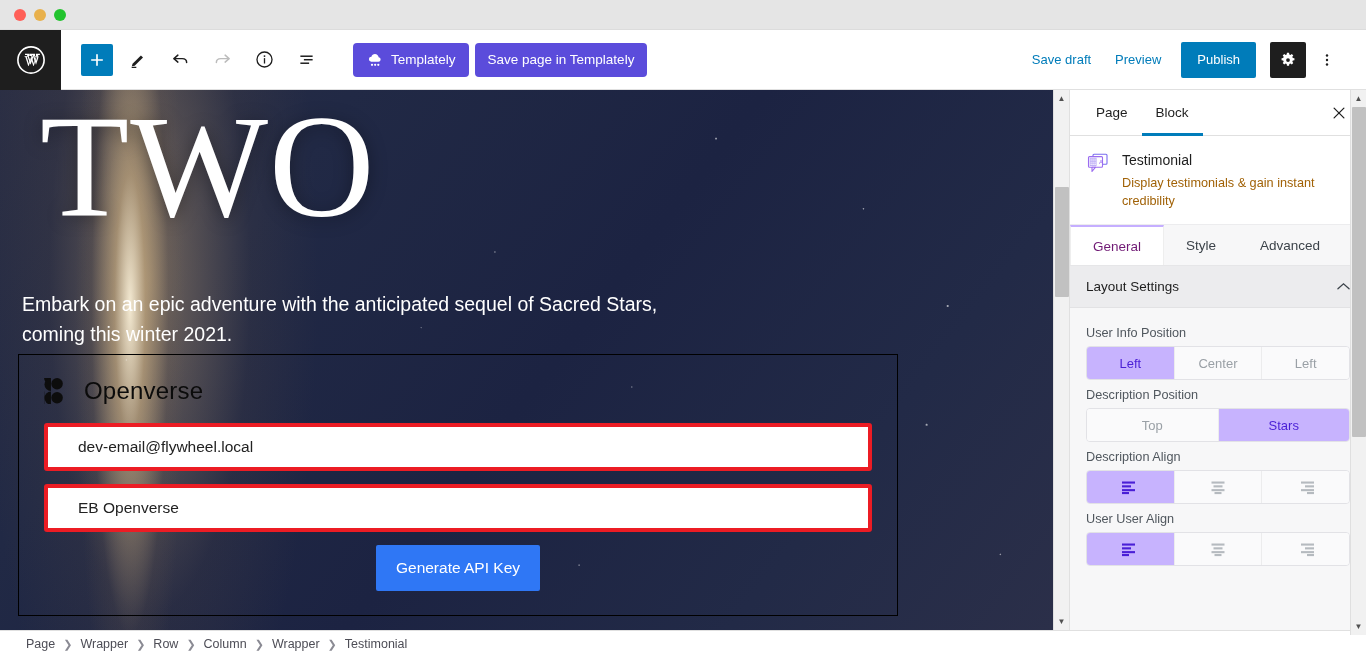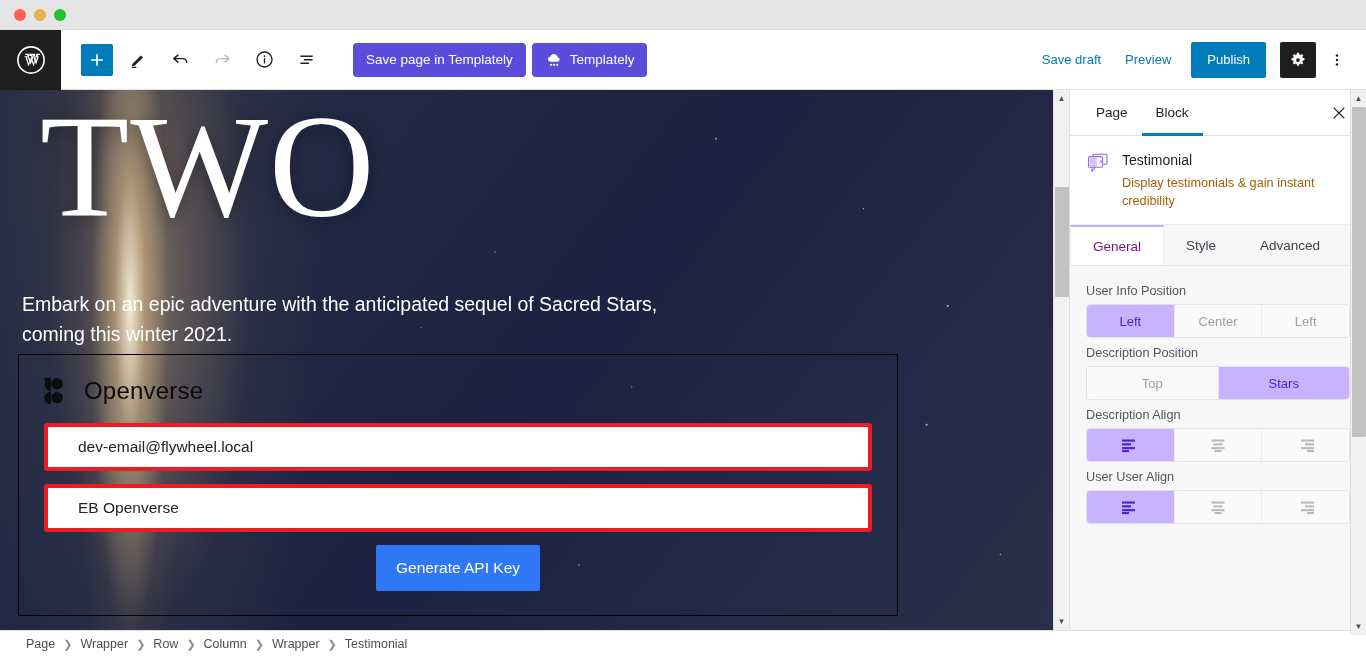--- a/index.html
+++ b/index.html
@@ -71,21 +71,21 @@
     font-size: 13.5px;
     font-family: "Liberation Sans", sans-serif;
     display: flex; align-items: center; gap: 7px;
     padding: 0 13px;
     cursor: pointer;
     white-space: nowrap;
   }
   .toolbar-right {
     margin-left: auto;
     display: flex; align-items: center; gap: 4px;
-    padding-right: 14px;
+    padding-right: 24px;
   }
   .link-btn {
     background: none; border: none;
     color: #007cba;
     font-size: 13px;
     font-family: "Liberation Sans", sans-serif;
     padding: 8px 10px;
     cursor: pointer;
     white-space: nowrap;
   }
@@ -429,30 +429,30 @@
       <div class="tb-icon">
         <svg width="21" height="21" viewBox="0 0 24 24">
           <rect x="5" y="7.4" width="14" height="1.7" fill="#1e1e1e"></rect>
           <rect x="9" y="11.4" width="10" height="1.7" fill="#1e1e1e"></rect>
           <rect x="5" y="15.4" width="10" height="1.7" fill="#1e1e1e"></rect>
         </svg>
       </div>
 
       <div class="toolbar-templately">
         <button class="templately-btn">
-          <span>Save page in Templately</span>
-        </button>
-        <button class="templately-btn">
           <svg width="18" height="18" viewBox="0 0 24 24">
             <path d="M6.8 14.4 a3.4 3.4 0 0 1 0.45-6.77 c0.5-2.1 2.4-3.6 4.7-3.6 c2.5 0 4.6 1.8 4.9 4.2 a3.1 3.1 0 0 1-0.5 6.17 z" fill="#ffffff"></path>
             <circle cx="8" cy="18.4" r="1.5" fill="#ffffff"></circle>
             <circle cx="12.2" cy="18.4" r="1.5" fill="#ffffff"></circle>
             <circle cx="16.4" cy="18.4" r="1.5" fill="#ffffff"></circle>
           </svg>
           <span>Templately</span>
+        </button>
+        <button class="templately-btn">
+          <span>Save page in Templately</span>
         </button>
       </div>
     </div>
 
     <div class="toolbar-right">
       <button class="link-btn">Save draft</button>
       <button class="link-btn">Preview</button>
       <button id="publish-button">Publish</button>
       <button id="settings-gear-button">
         <svg width="18" height="18" viewBox="0 0 24 24">
@@ -548,20 +548,28 @@
           </div>
         </div>
 
         <div id="eb-tabs">
           <button class="eb-tab active">General</button>
           <button class="eb-tab">Style</button>
           <button class="eb-tab">Advanced</button>
         </div>
 
         <div id="panel-scroll">
+          <div class="panel-header">
+            <span>Layout Settings</span>
+            <span class="chev">
+              <svg width="13" height="9" viewBox="0 0 14 9">
+                <path d="M1 7 L7 1.6 L13 7" fill="none" stroke="#3c434a" stroke-width="1.4" stroke-linecap="round"></path>
+              </svg>
+            </span>
+          </div>
 
           <div class="panel-body">
 
             <div class="field-label">User Info Position</div>
             <div class="seg-group">
               <button class="seg active">Left</button>
               <button class="seg">Center</button>
               <button class="seg">Left</button>
             </div>
 

